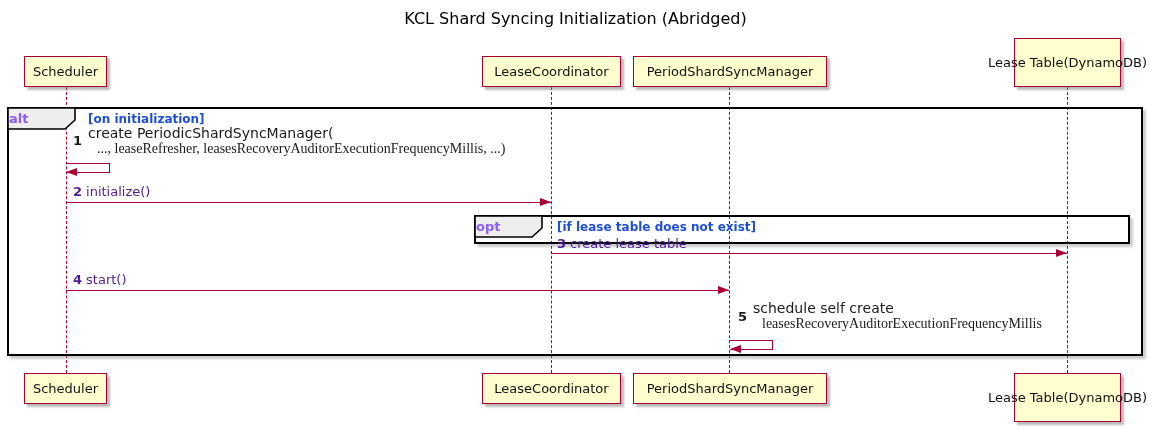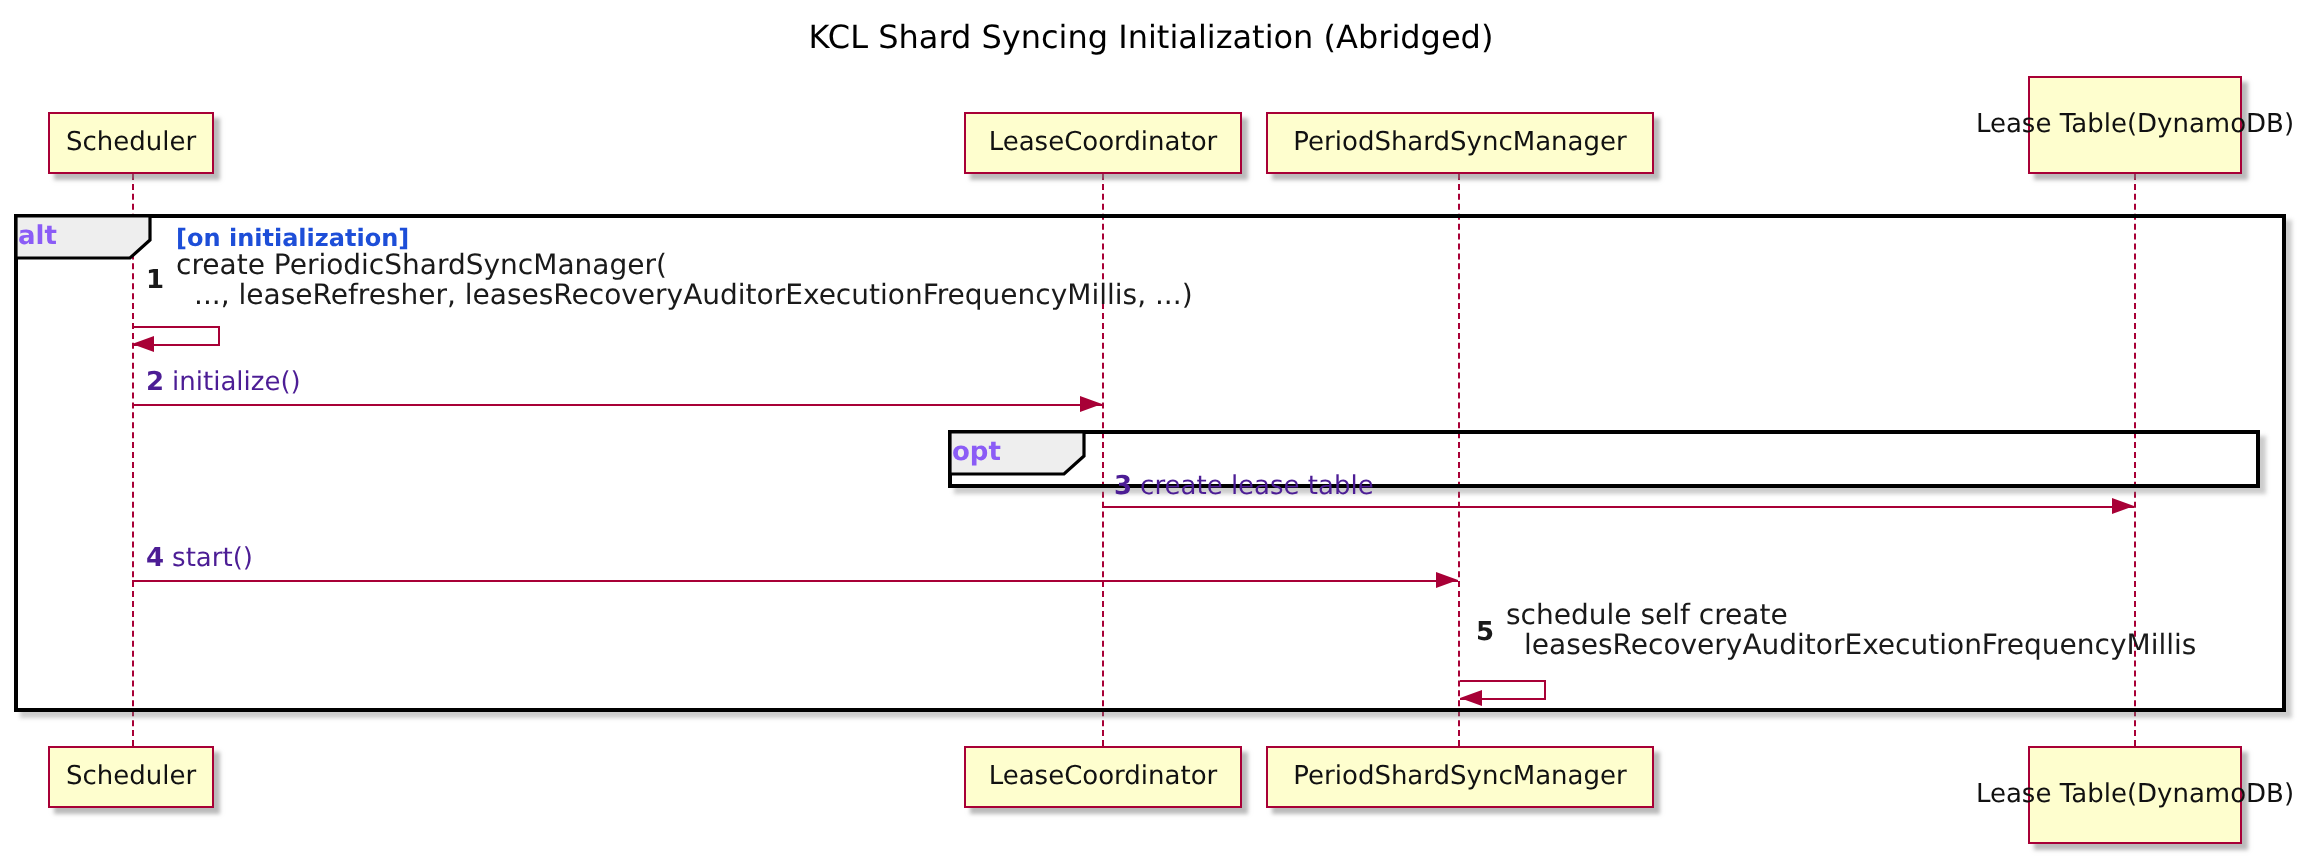--- a/index.html
+++ b/index.html
@@ -34,21 +34,21 @@
   .frame-keyword {
     position:absolute; left:0; top:2px; width:58px; text-align:left;
     font-size:13px; font-weight:bold; color:#8b5cf6;
   }
   .frame-cond {
     position:absolute; font-size:12px; font-weight:bold; color:#1d4ed8; white-space:nowrap;
   }
   .msg { position:absolute; font-size:13px; white-space:nowrap; color:#4c1d95; }
   .msg .num { font-weight:bold; margin-right:4px; }
   .msg-lines { position:absolute; font-size:14px; color:#1a1a1a; line-height:15px; white-space:nowrap; }
-  .msg-lines .l2 { padding-left:9px; }
+  .msg-lines .l2 { padding-left:9px;font-family:Liberation Serif, serif; }
   .num-float { position:absolute; font-size:13px; font-weight:bold; color:#1a1a1a; }
   .arrow { position:absolute; height:0; border-top:1px solid #a80036; }
   .ah-right {
     position:absolute; width:0; height:0;
     border-left:11px solid #a80036; border-top:4px solid transparent; border-bottom:4px solid transparent;
   }
   .ah-left {
     position:absolute; width:0; height:0;
     border-right:11px solid #a80036; border-top:4px solid transparent; border-bottom:4px solid transparent;
   }
@@ -103,20 +103,21 @@
     </svg>
     <div class="frame-keyword">alt</div>
     <div class="frame-cond" style="left:79px; top:3px;">[on initialization]</div>
   </div>
 
   <div class="frame" style="left:474px; top:215px; width:656px; height:29px;">
     <svg class="frame-tab" width="70" height="23" viewBox="0 0 70 23">
       <polygon points="1,1 68,1 68,13 58,22 1,22" fill="#eeeeee" stroke="#000000" stroke-width="1.6"></polygon>
     </svg>
     <div class="frame-keyword">opt</div>
+    <div class="frame-cond" style="left:81px; top:3px;">[if lease table does not exist]</div>
   </div>
 
   <div class="num-float" style="left:73px; top:133px;">1</div>
   <div class="msg-lines" style="left:88px; top:126px;">
     <div>create PeriodicShardSyncManager(</div>
     <div class="l2">..., leaseRefresher, leasesRecoveryAuditorExecutionFrequencyMillis, ...)</div>
   </div>
   <div class="selfloop" style="left:66px; top:163px; width:44px; height:10px;"></div>
   <div class="ah-left" style="left:66px; top:168px;"></div>
 

